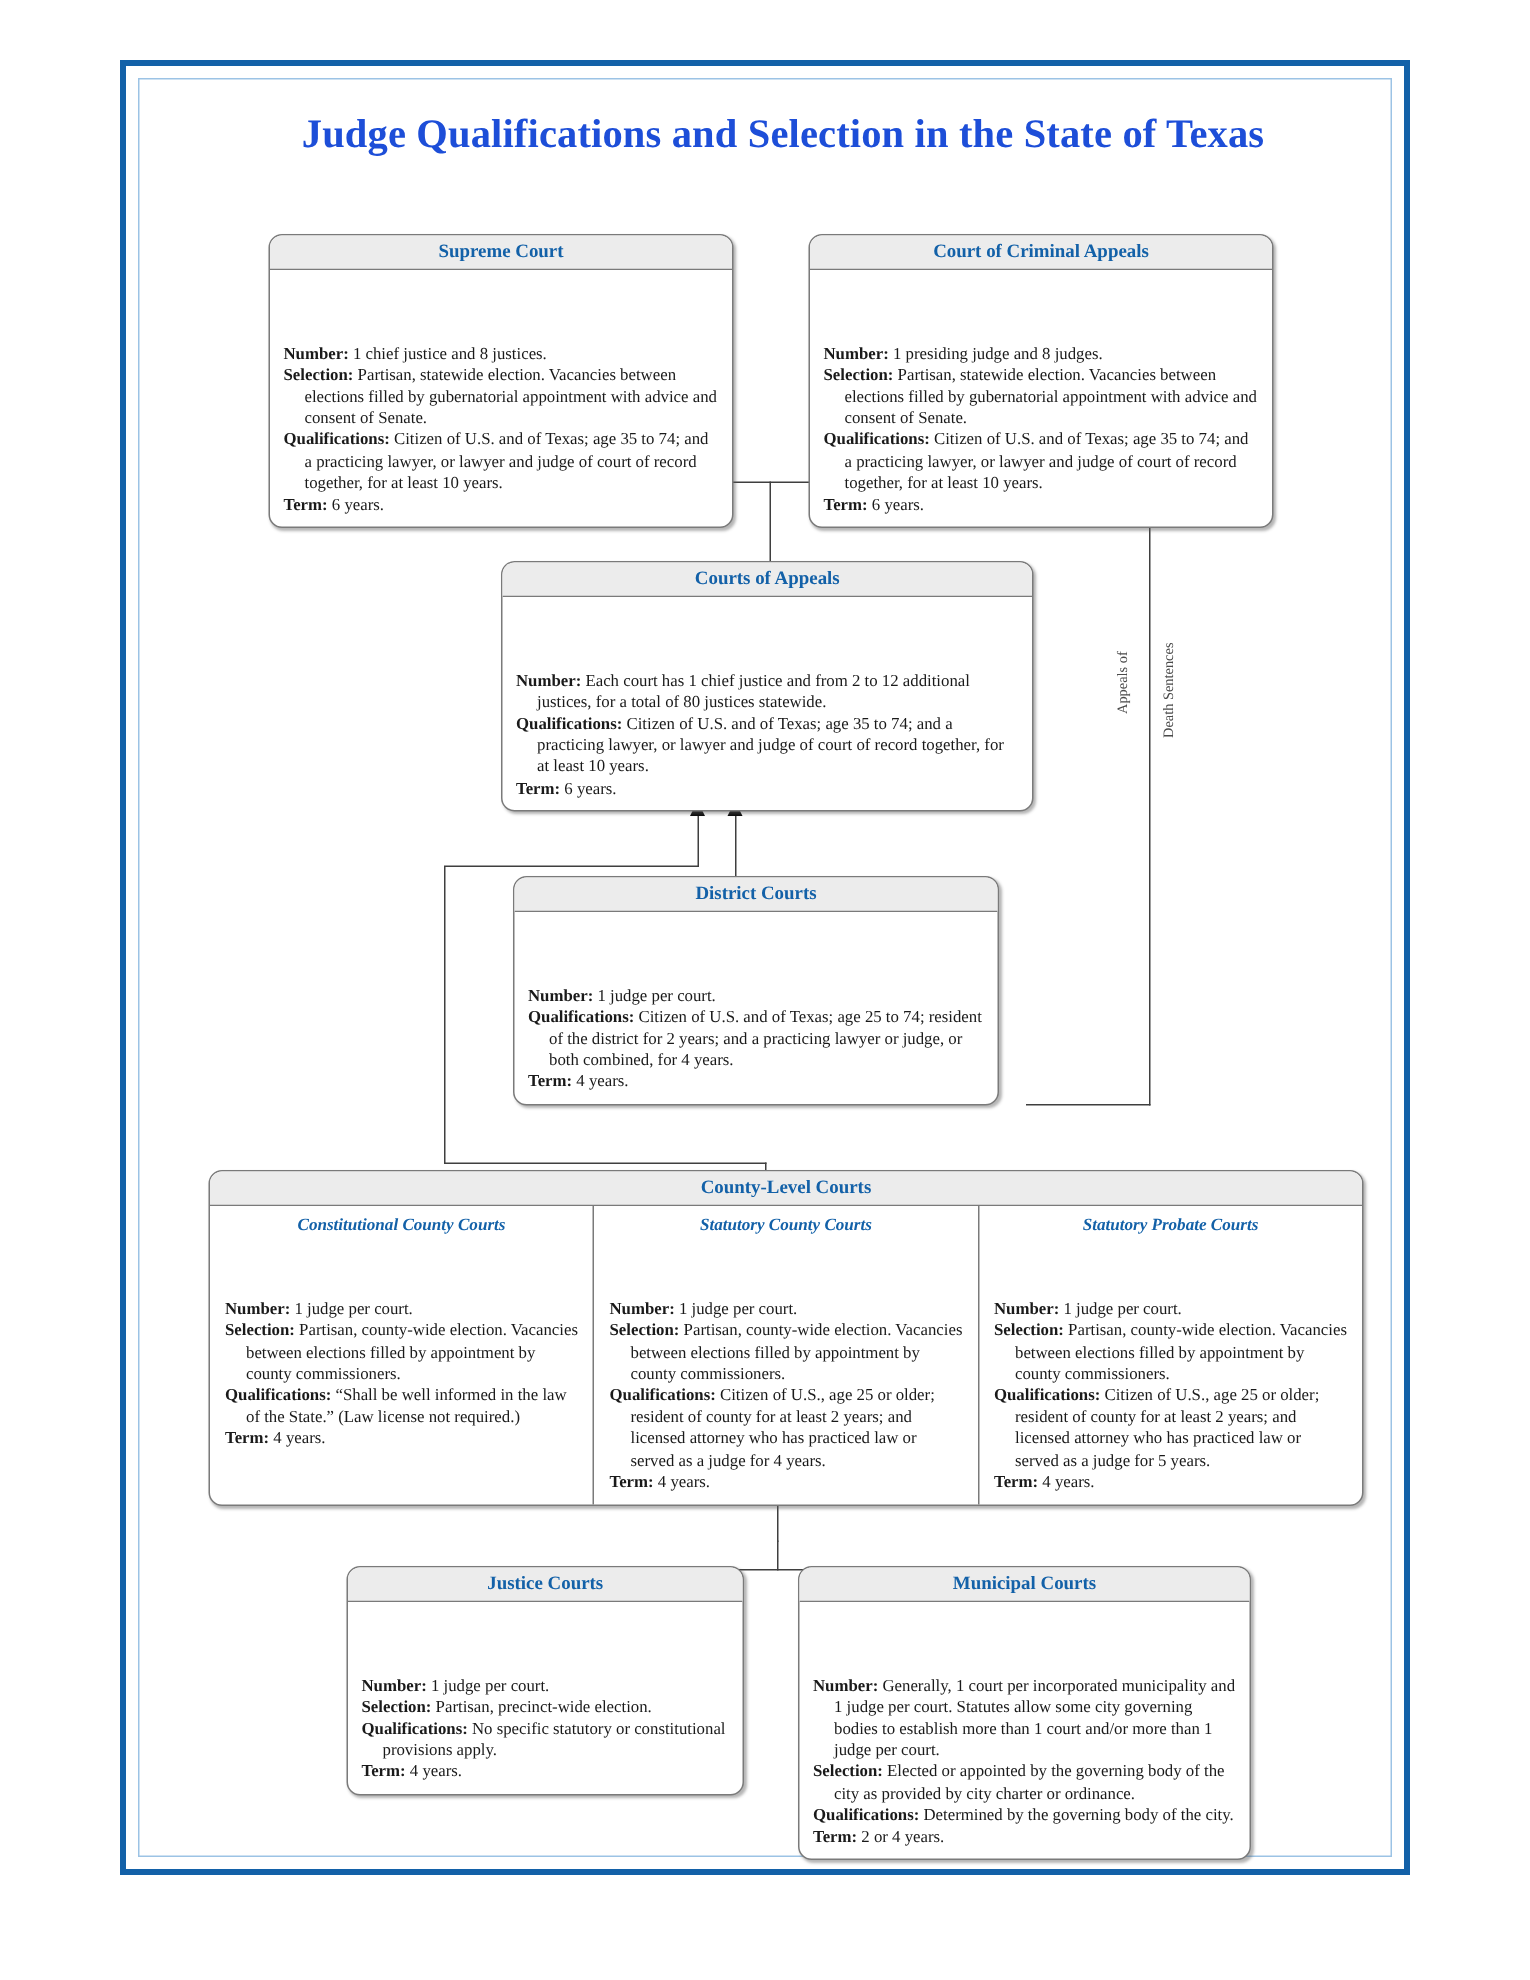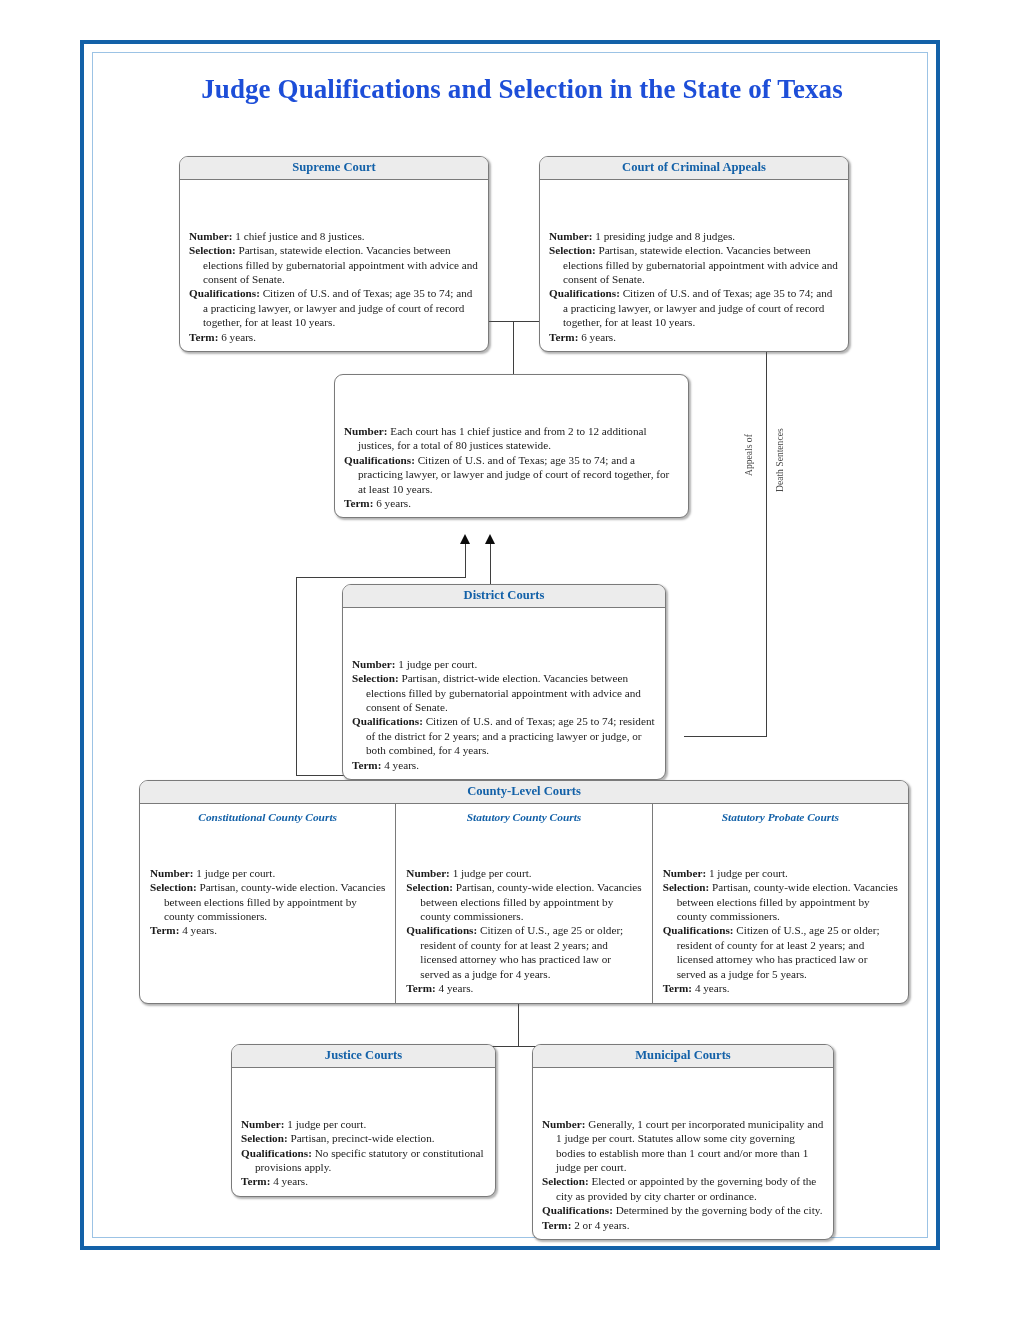--- a/index.html
+++ b/index.html
@@ -171,46 +171,47 @@
     <div class="court-head">Court of Criminal Appeals</div>
     <div class="court-body">
       <div class="field"><b>Number:</b><span> 1 presiding judge and 8 judges.</span></div>
       <div class="field"><b>Selection:</b><span> Partisan, statewide election. Vacancies between elections filled by gubernatorial appointment with advice and consent of Senate.</span></div>
       <div class="field"><b>Qualifications:</b><span> Citizen of U.S. and of Texas; age 35 to 74; and a practicing lawyer, or lawyer and judge of court of record together, for at least 10 years.</span></div>
       <div class="field"><b>Term:</b><span> 6 years.</span></div>
     </div>
   </div>
 
   <div class="court-box" id="coa-box" style="left:250px; top:330px; width:355px;">
+    <div class="court-head">Courts of Appeals</div>
     <div class="court-body">
       <div class="field"><b>Number:</b><span> Each court has 1 chief justice and from 2 to 12 additional justices, for a total of 80 justices statewide.</span></div>
       <div class="field"><b>Qualifications:</b><span> Citizen of U.S. and of Texas; age 35 to 74; and a practicing lawyer, or lawyer and judge of court of record together, for at least 10 years.</span></div>
       <div class="field"><b>Term:</b><span> 6 years.</span></div>
     </div>
   </div>
 
   <div class="court-box" id="district-courts-box" style="left:258px; top:540px; width:324px;">
     <div class="court-head">District Courts</div>
     <div class="court-body">
       <div class="field"><b>Number:</b><span> 1 judge per court.</span></div>
-      <div class="field"><b>Selection:</b><span> Partisan, district-wide election. Vacancies between elections filled by gubernatorial appointment with advice and consent of Senate.</span></div>
       <div class="field"><b>Qualifications:</b><span> Citizen of U.S. and of Texas; age 25 to 74; resident of the district for 2 years; and a practicing lawyer or judge, or both combined, for 4 years.</span></div>
       <div class="field"><b>Term:</b><span> 4 years.</span></div>
     </div>
   </div>
 
   <div class="court-box" id="county-level-box" style="left:55px; top:736px; width:770px;">
     <div class="court-head">County-Level Courts</div>
     <div class="county-columns">
 
       <div class="county-col">
         <div class="county-col-title">Constitutional County Courts</div>
         <div class="court-body" style="padding:0;">
           <div class="field"><b>Number:</b><span> 1 judge per court.</span></div>
           <div class="field"><b>Selection:</b><span> Partisan, county-wide election. Vacancies between elections filled by appointment by county commissioners.</span></div>
+          <div class="field"><b>Qualifications:</b><span> “Shall be well informed in the law of the State.” (Law license not required.)</span></div>
           <div class="field"><b>Term:</b><span> 4 years.</span></div>
         </div>
       </div>
 
       <div class="county-col">
         <div class="county-col-title">Statutory County Courts</div>
         <div class="court-body" style="padding:0;">
           <div class="field"><b>Number:</b><span> 1 judge per court.</span></div>
           <div class="field"><b>Selection:</b><span> Partisan, county-wide election. Vacancies between elections filled by appointment by county commissioners.</span></div>
           <div class="field"><b>Qualifications:</b><span> Citizen of U.S., age 25 or older; resident of county for at least 2 years; and licensed attorney who has practiced law or served as a judge for 4 years.</span></div>

